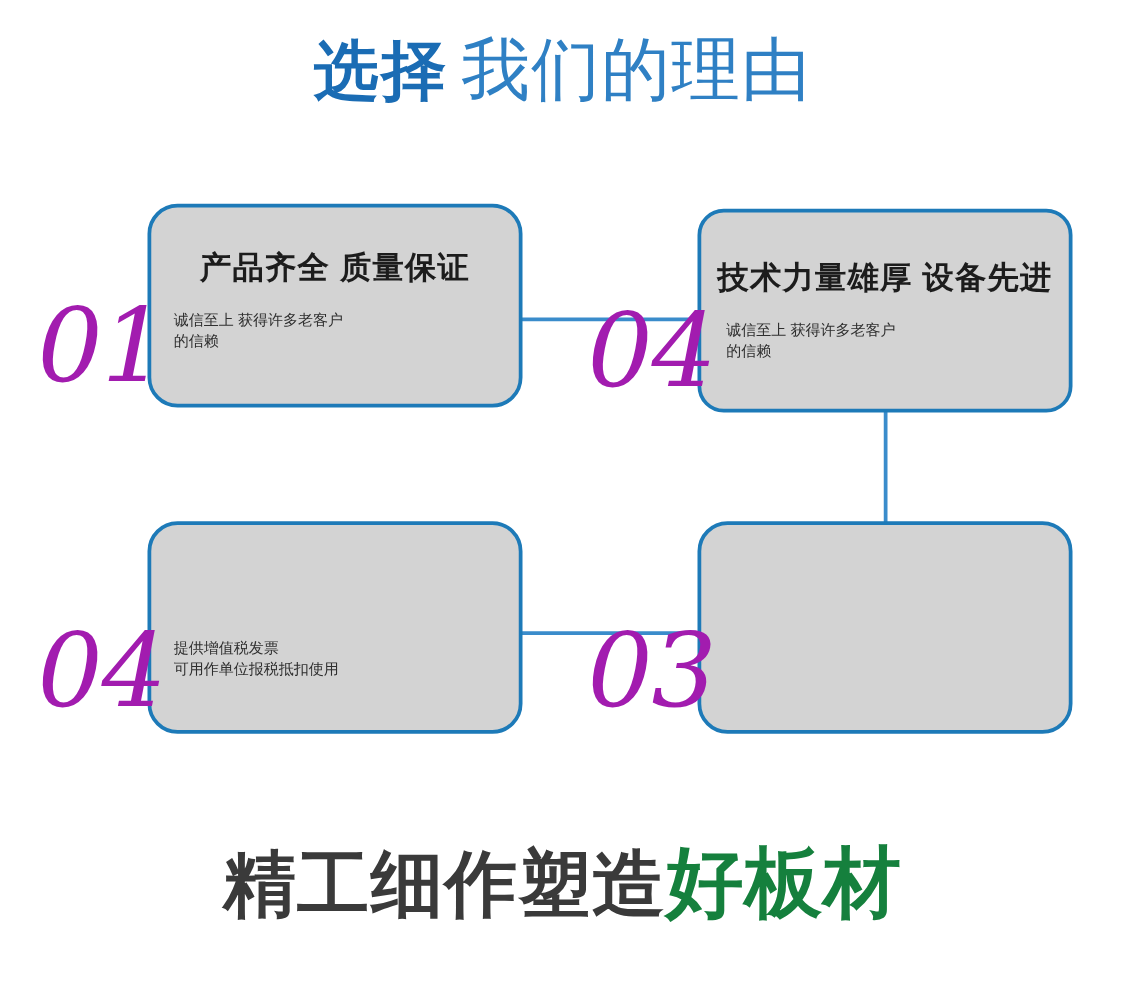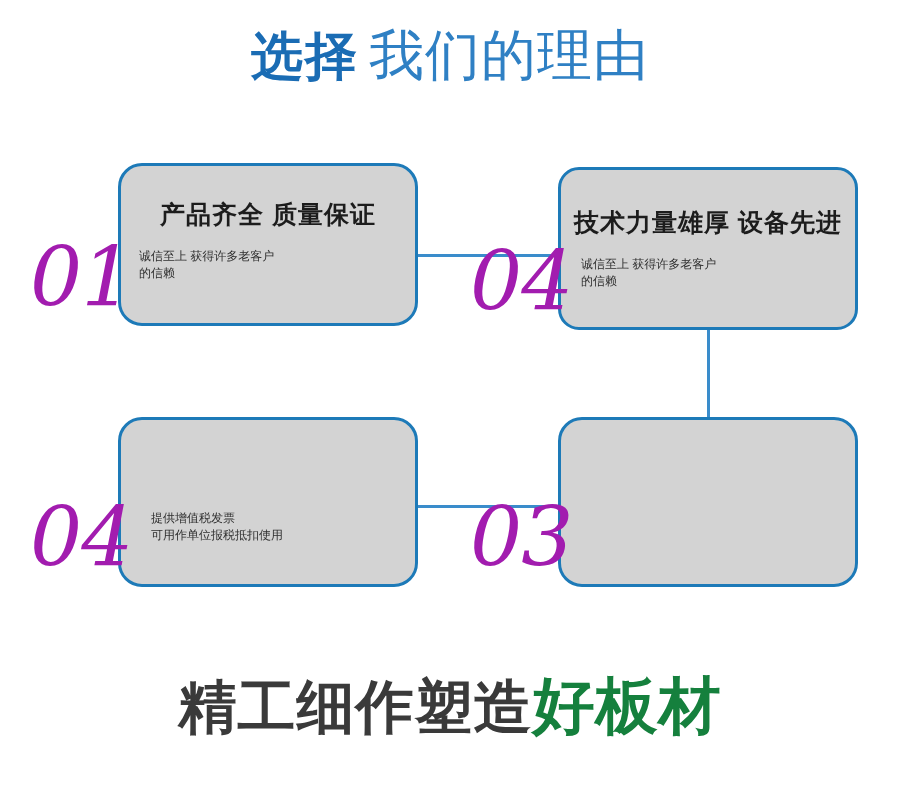--- a/index.html
+++ b/index.html
@@ -90,21 +90,21 @@
   #card-4 { left: 118px; top: 417px;  width: 300px; height: 170px; }
   #card-3 { left: 558px; top: 417px;  width: 300px; height: 170px; }
 
   #card-1 .card-title { top: 36px; }
   #card-2 .card-title { top: 40px; }
   #card-4 .card-title { top: 42px; }
   #card-3 .card-title { top: 42px; }
 
   #card-1 .card-body { left: 18px; top: 82px; width: 268px; }
   #card-2 .card-body { left: 20px; top: 86px; width: 266px; }
-  #card-4 .card-body { left: 30px; top: 90px; width: 270px; }
+  #card-4 .card-body { left: 18px; top: 90px; width: 270px; }
   #card-3 .card-body { left: 20px; top: 90px; width: 266px; }
 
   
   .num {
     position: absolute;
     font-family: "DejaVu Serif", "Liberation Serif", serif;
     font-style: italic;
     font-weight: 400;
     font-size: 82px;
     color: #a21caf;

